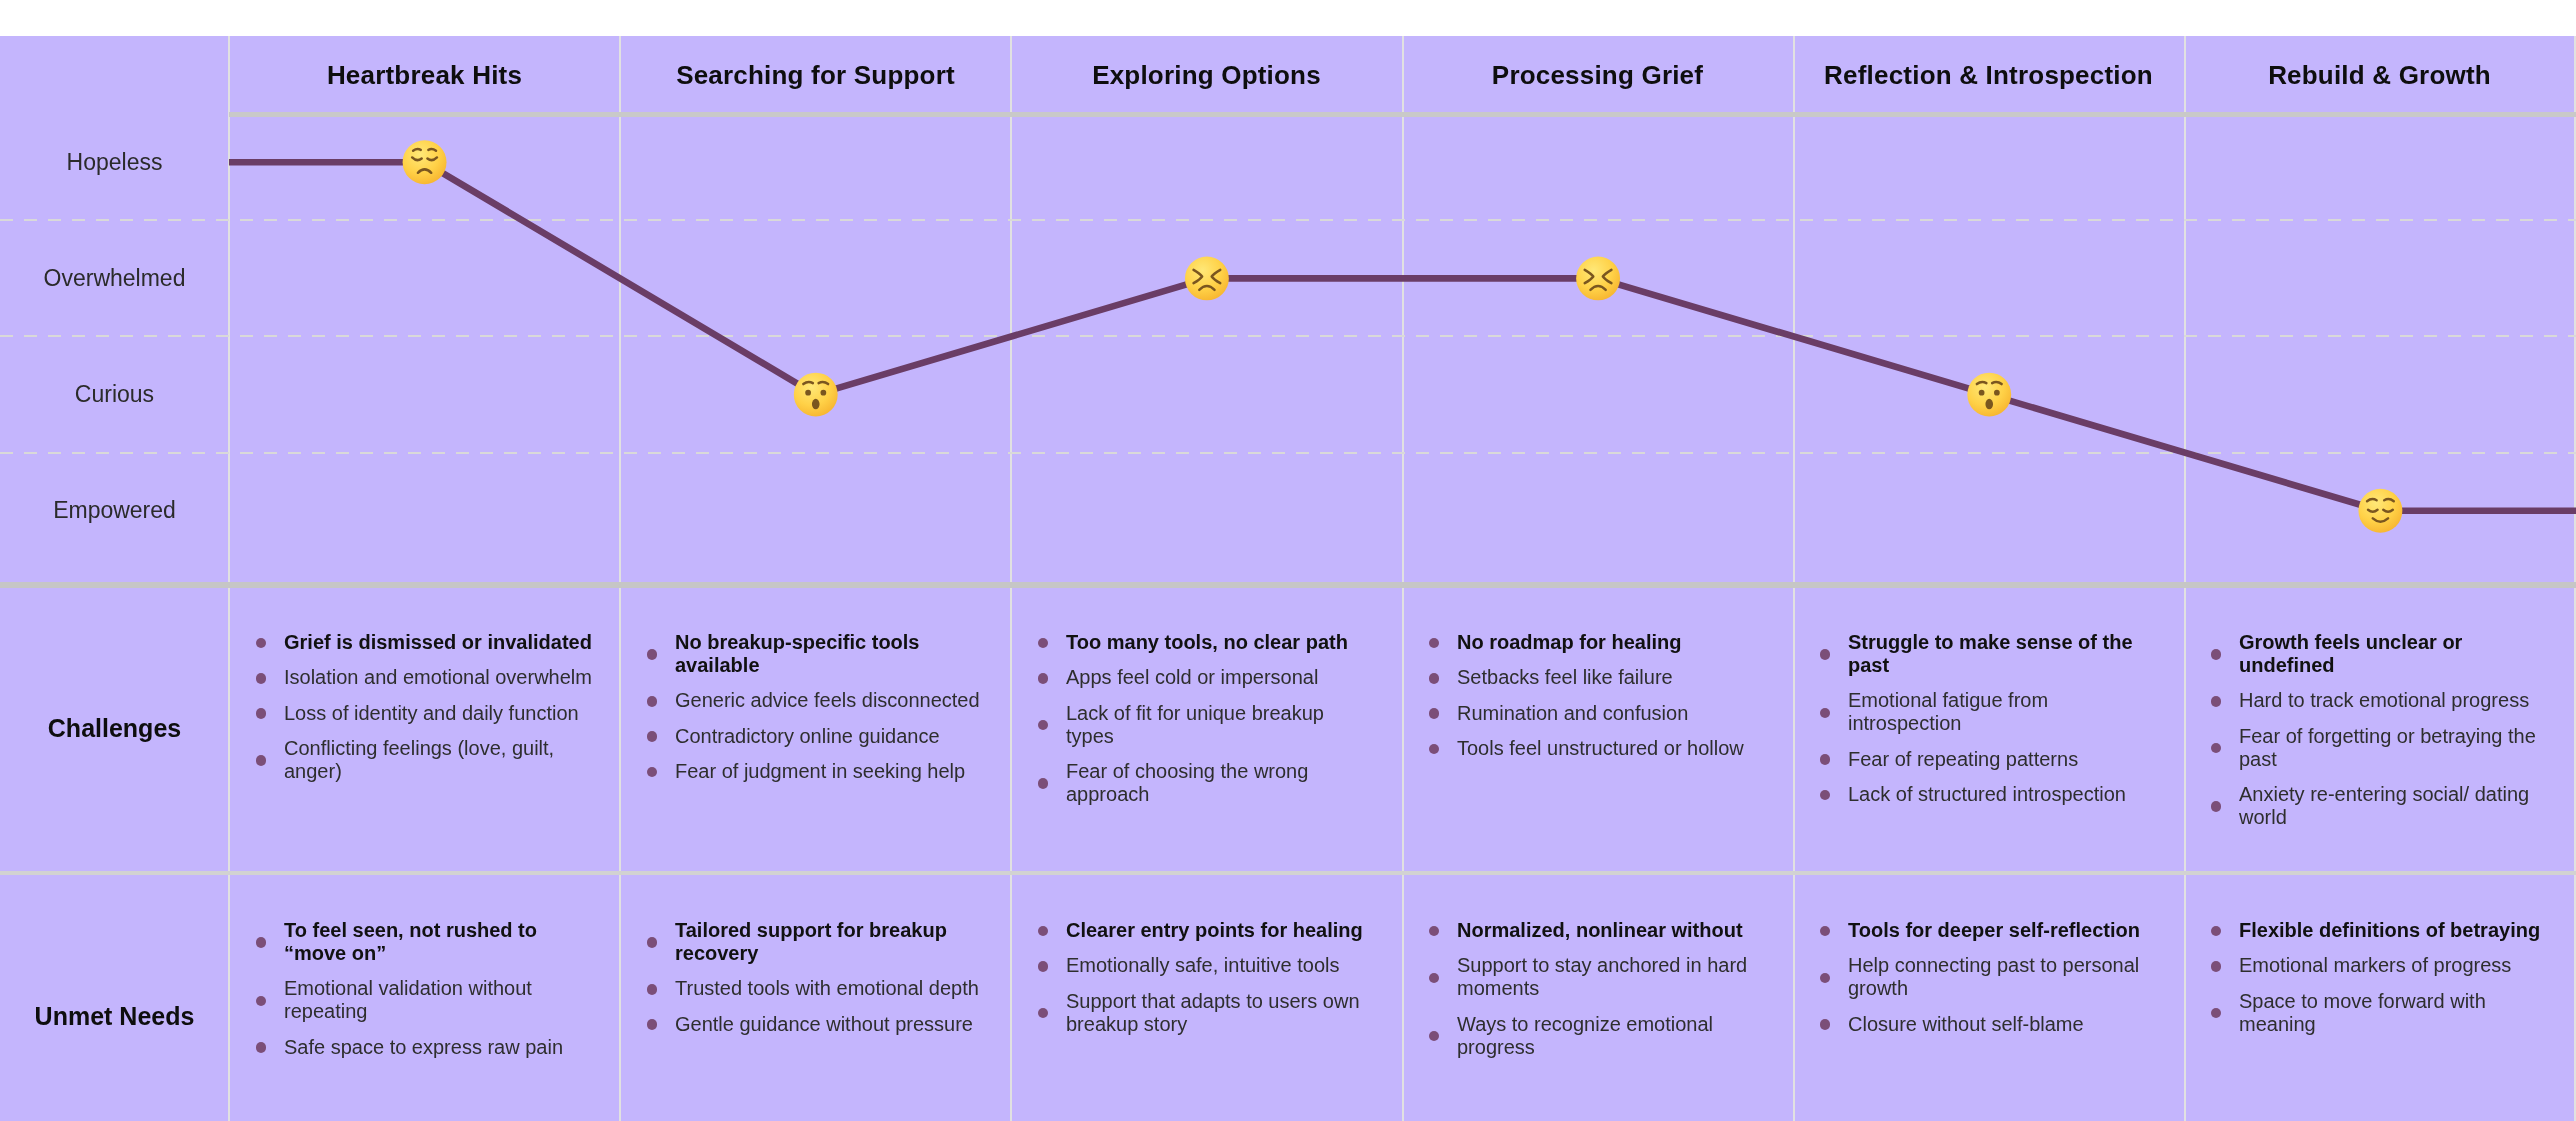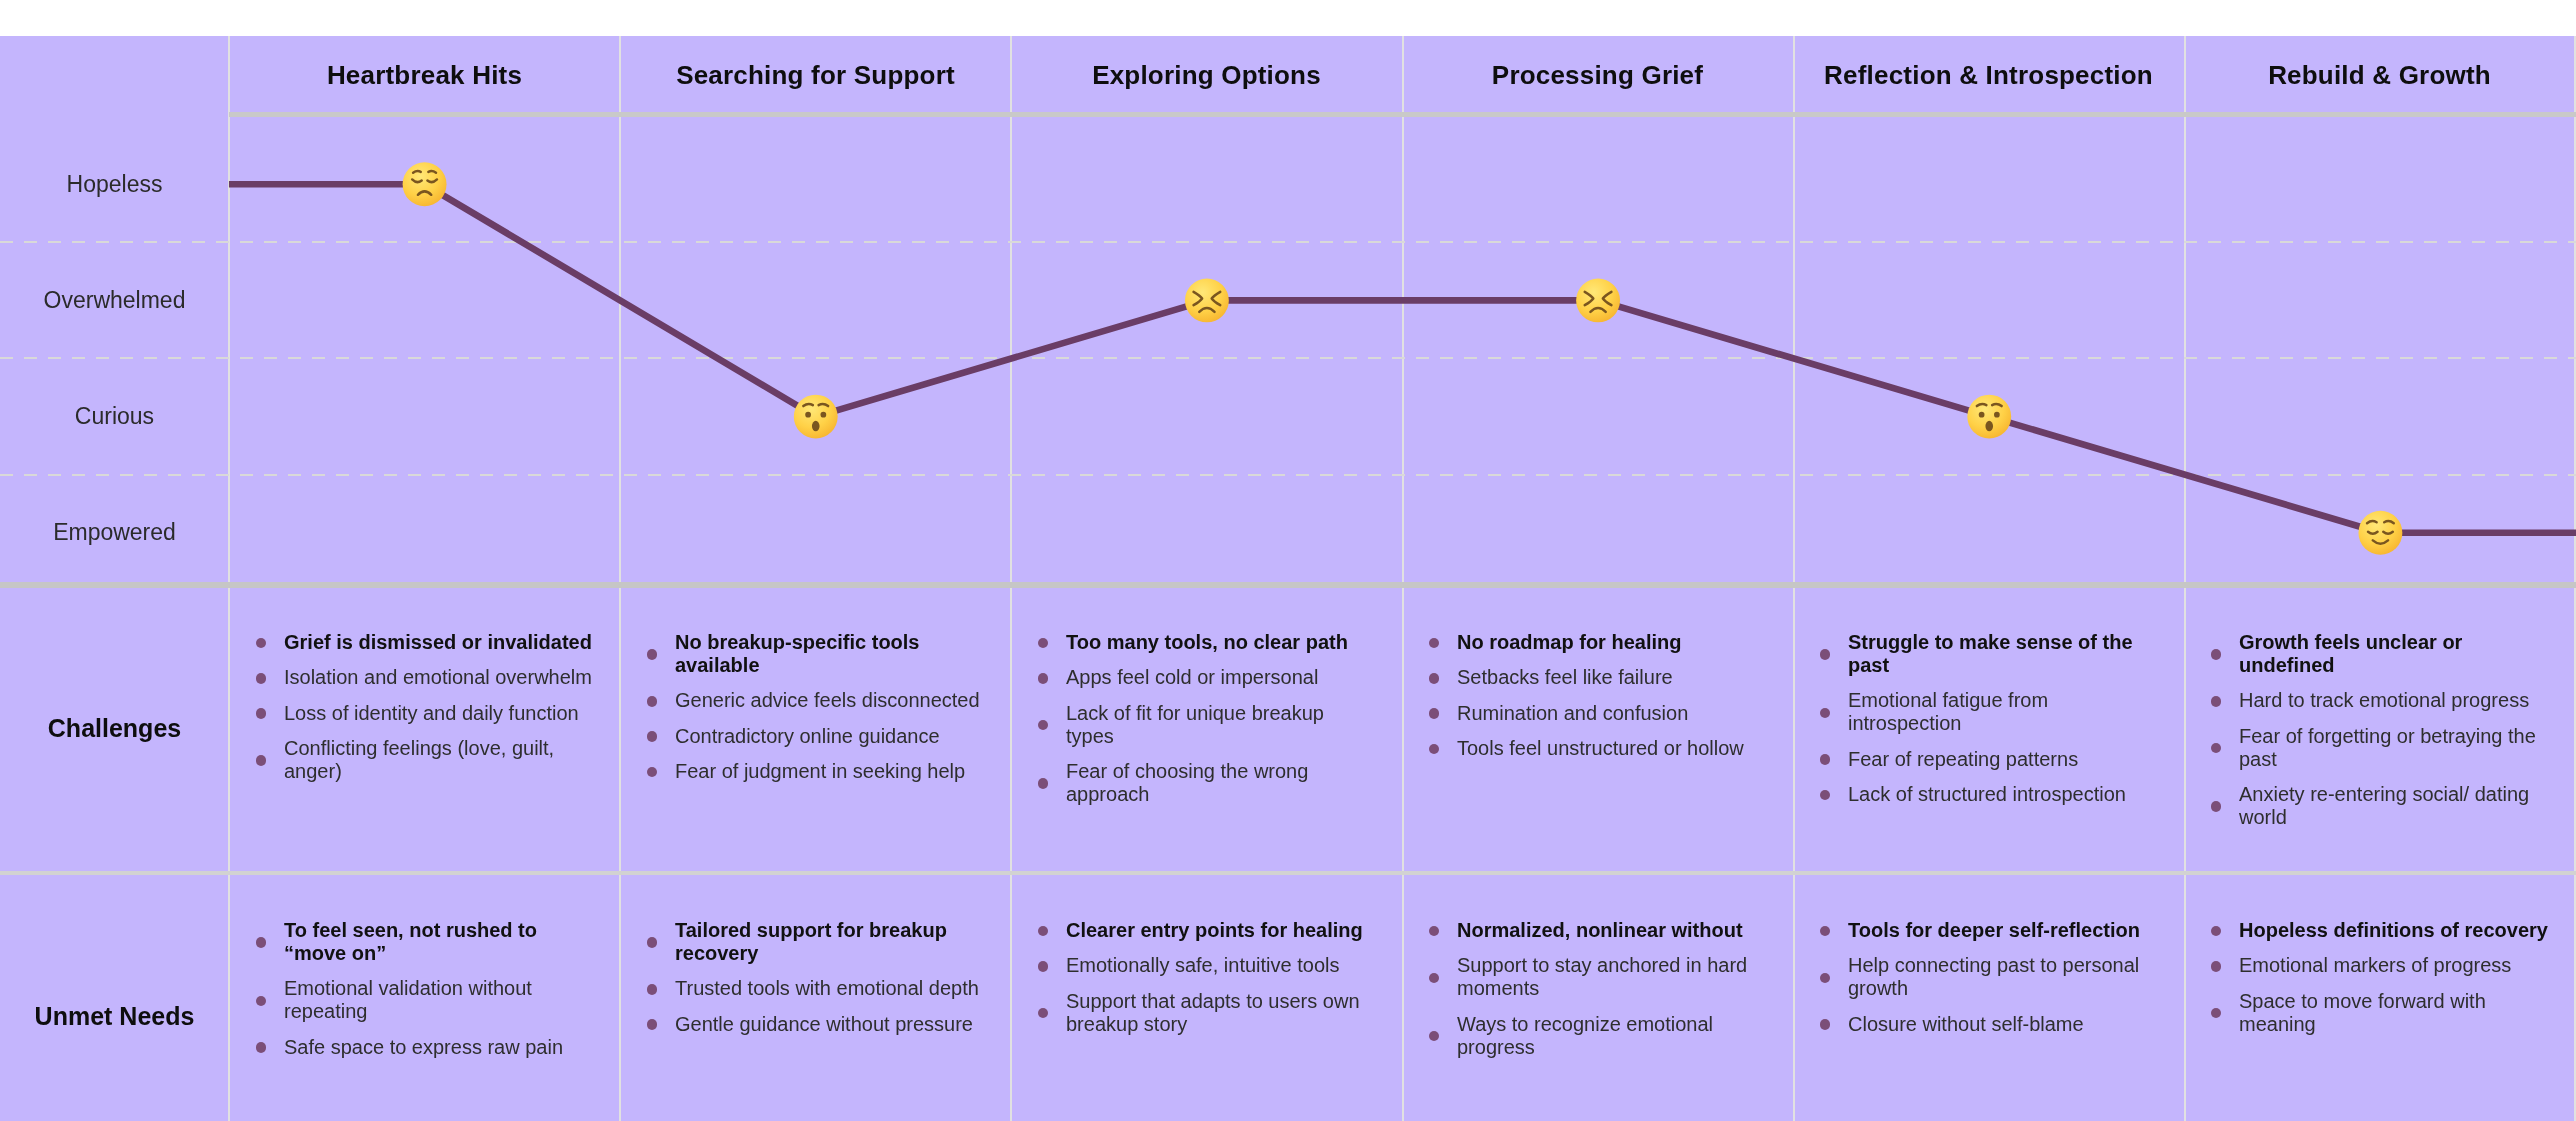--- a/index.html
+++ b/index.html
@@ -14,21 +14,21 @@
   .stage-col{flex:0 0 391px;width:391px;}
   .header-cell{display:flex;align-items:center;justify-content:center;font-weight:bold;font-size:26px;color:#0e0e0e;letter-spacing:0.2px;}
 
   
   .divider{position:absolute;z-index:3;}
   .div-header{top:76px;left:229px;width:2347px;height:4.8px;background:#c9c9c9;}
   .div-chart{top:546px;left:0;width:2576px;height:5.7px;background:#c6c6c6;}
   .div-mid{top:835px;left:0;width:2576px;height:3.8px;background:#d2d2d2;}
 
   
-  .chart{position:absolute;top:90px;left:0;width:2576px;height:465px;z-index:1;}
+  .chart{position:absolute;top:68px;left:0;width:2576px;height:465px;z-index:1;}
   .band{position:absolute;left:0;width:2576px;}
   .band-dash{position:absolute;left:0;width:2576px;height:1.9px;
     background:repeating-linear-gradient(90deg,#d9d9d9 0 13.4px,transparent 13.4px 24px);}
   .band-label{position:absolute;left:0;width:229px;display:flex;align-items:center;justify-content:center;
     font-size:23px;color:#2b2b2b;z-index:2;}
   svg.curve{position:absolute;top:0;left:0;z-index:4;}
 
   
   .list-row{position:absolute;left:0;width:2576px;display:flex;z-index:2;}
   .row-challenges{top:551px;height:283px;}
@@ -230,21 +230,21 @@
       </div>
       <div class="stage-col list-cell">
         <ul>
           <li>Tools for deeper self-reflection</li>
           <li>Help connecting past to personal growth</li>
           <li>Closure without self-blame</li>
         </ul>
       </div>
       <div class="stage-col list-cell">
         <ul>
-          <li>Hopeless definitions of recovery</li>
+          <li>Flexible definitions of betraying</li>
           <li>Emotional markers of progress</li>
           <li>Space to move forward with meaning</li>
         </ul>
       </div>
     </div>
 
 </div>
 
 
 </body></html>

